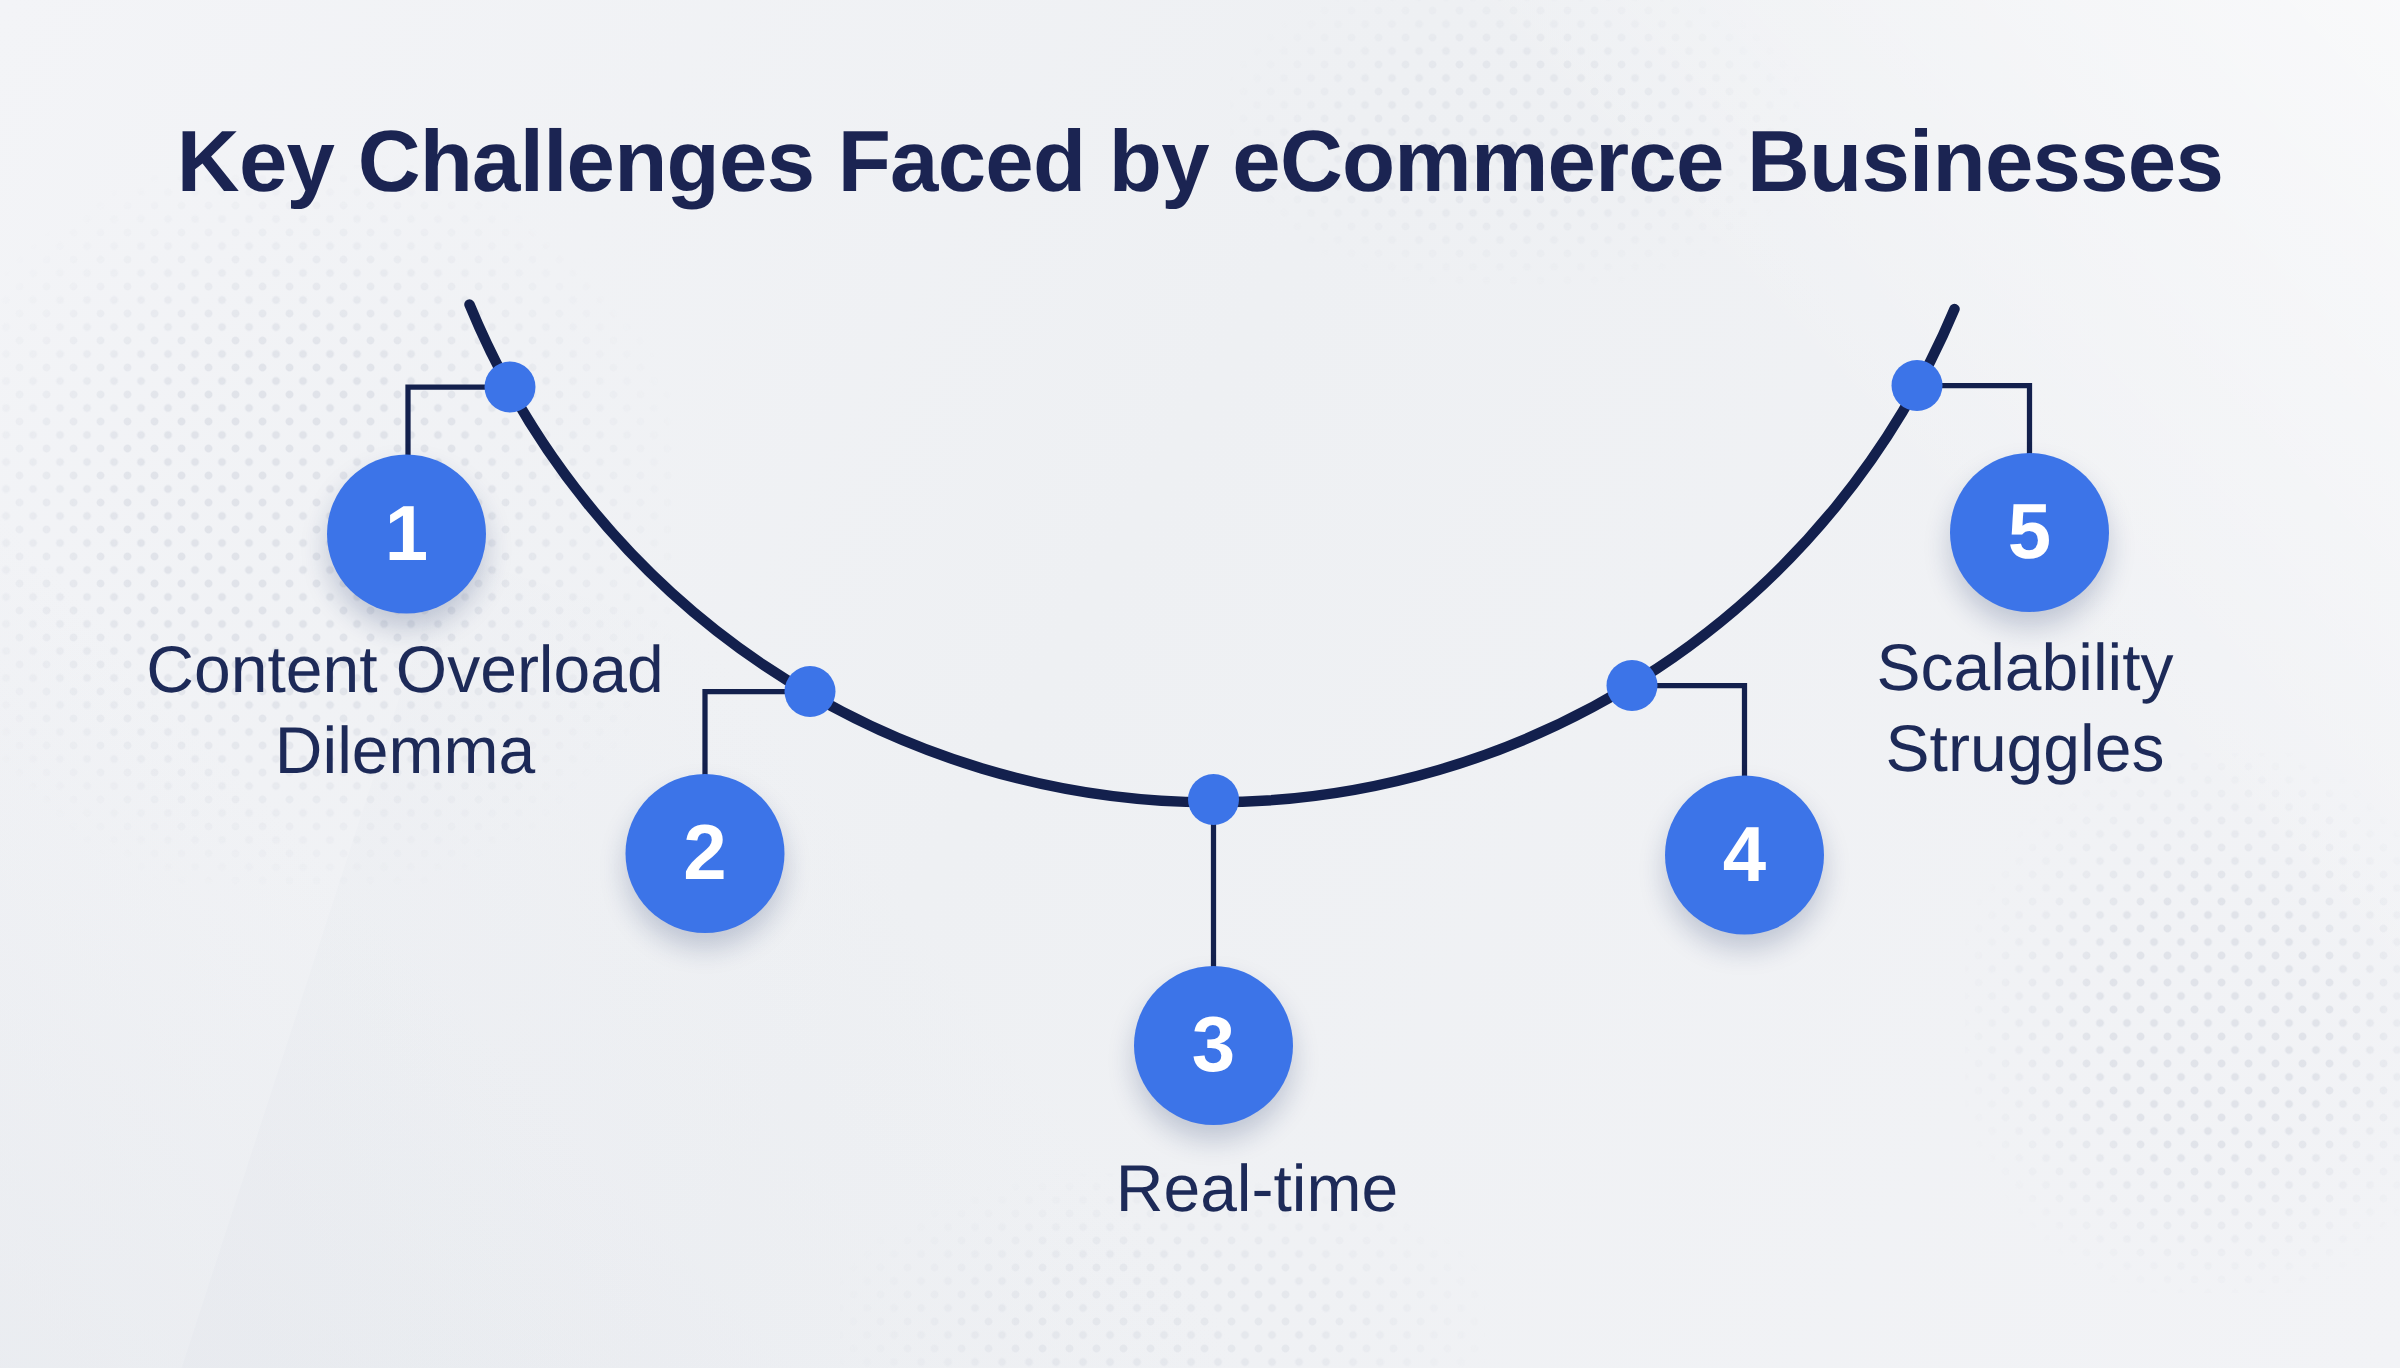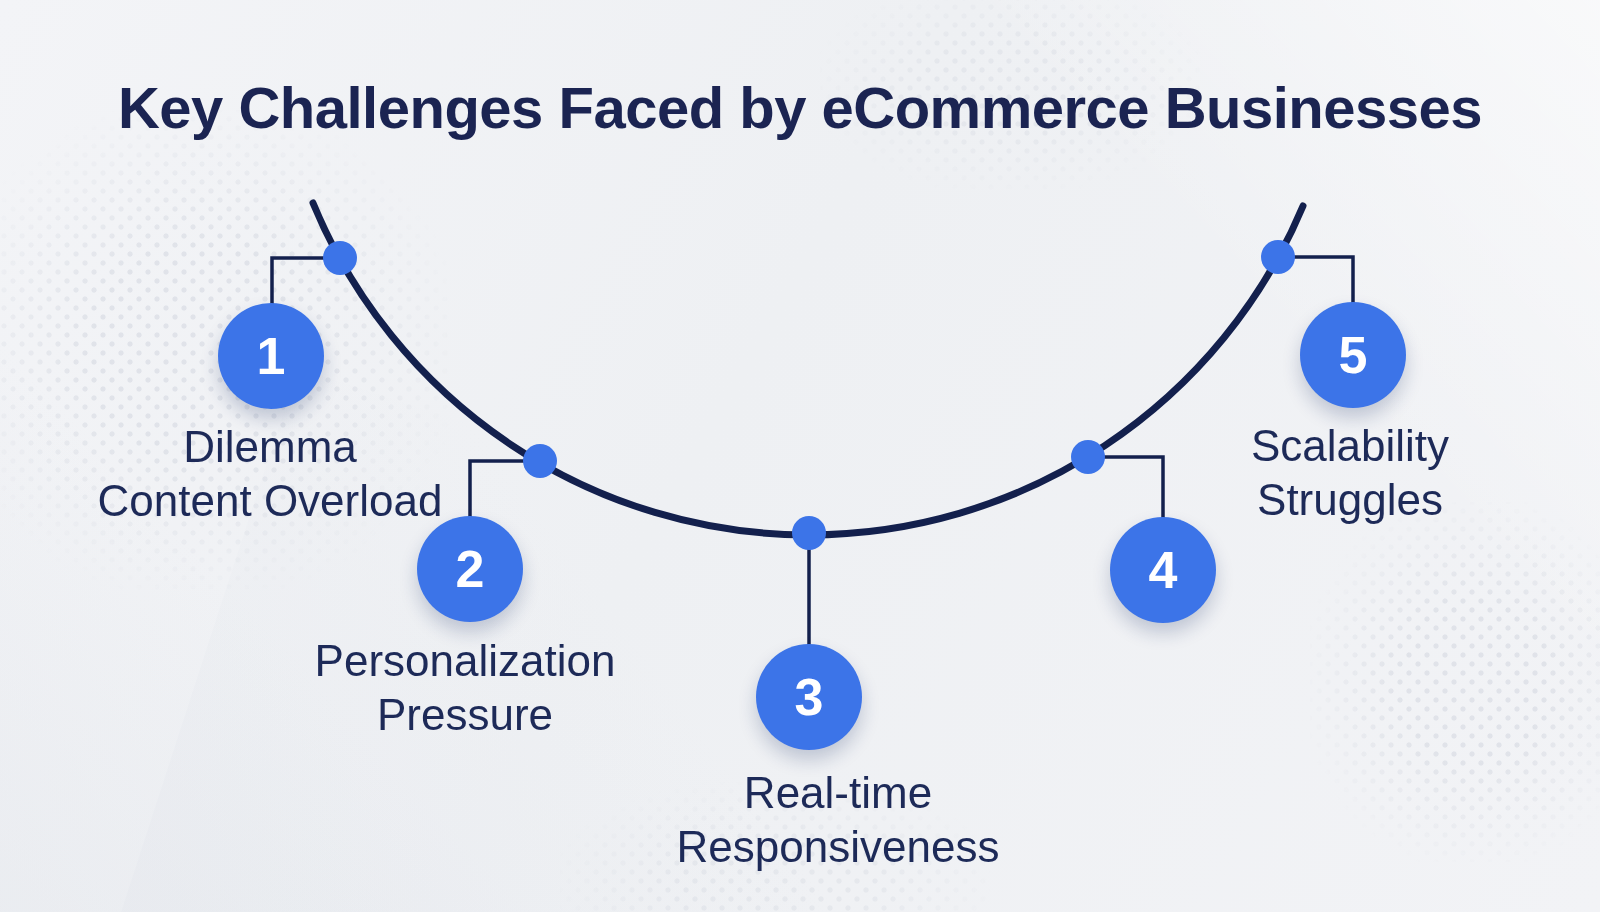--- a/index.html
+++ b/index.html
@@ -132,29 +132,24 @@
     <span>3</span>
   </div>
   <div class="step-badge badge-4">
     <span>4</span>
   </div>
   <div class="step-badge badge-5">
     <span>5</span>
   </div>
 
   <div class="step-label label-1">
+    <span>Content Overload</span>
     <span>Dilemma</span>
-    <span>Content Overload</span>
-  </div>
-  <div class="step-label label-2">
-    <span>Personalization</span>
-    <span>Pressure</span>
   </div>
   <div class="step-label label-3">
     <span>Real-time</span>
-    <span>Responsiveness</span>
   </div>
   <div class="step-label label-5">
     <span>Scalability</span>
     <span>Struggles</span>
   </div>
 
 </div>
 
 </body></html>

